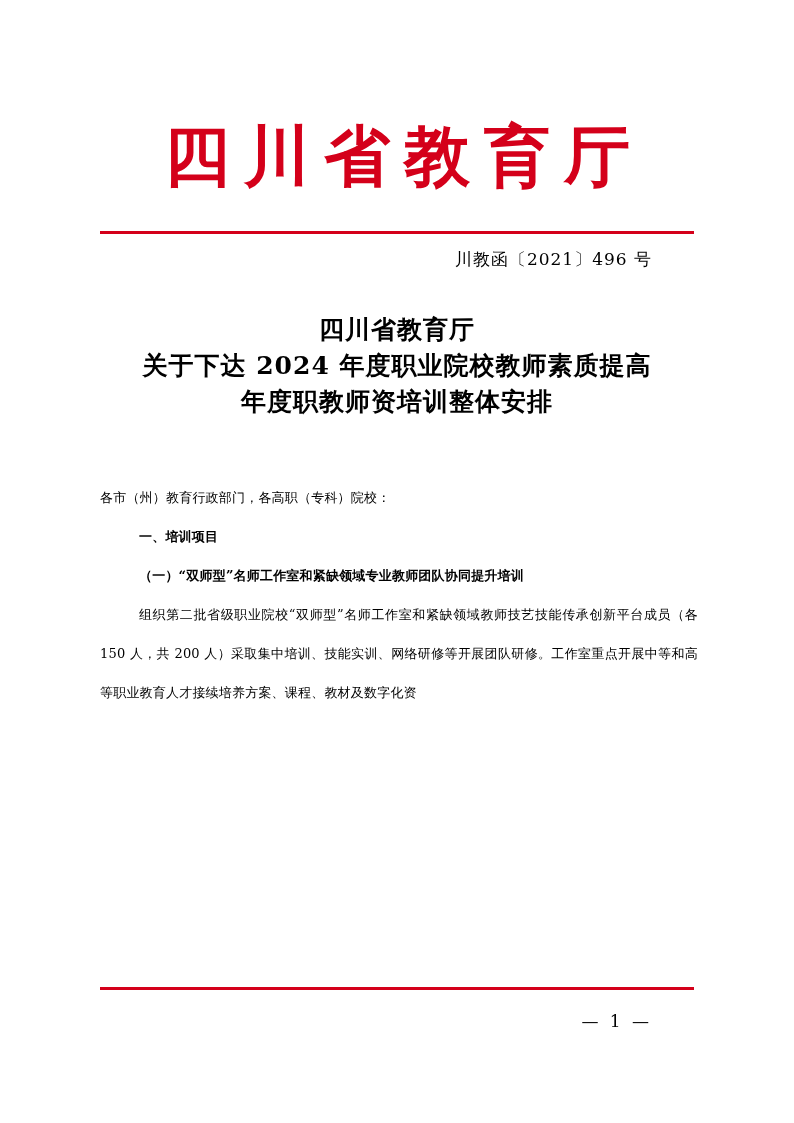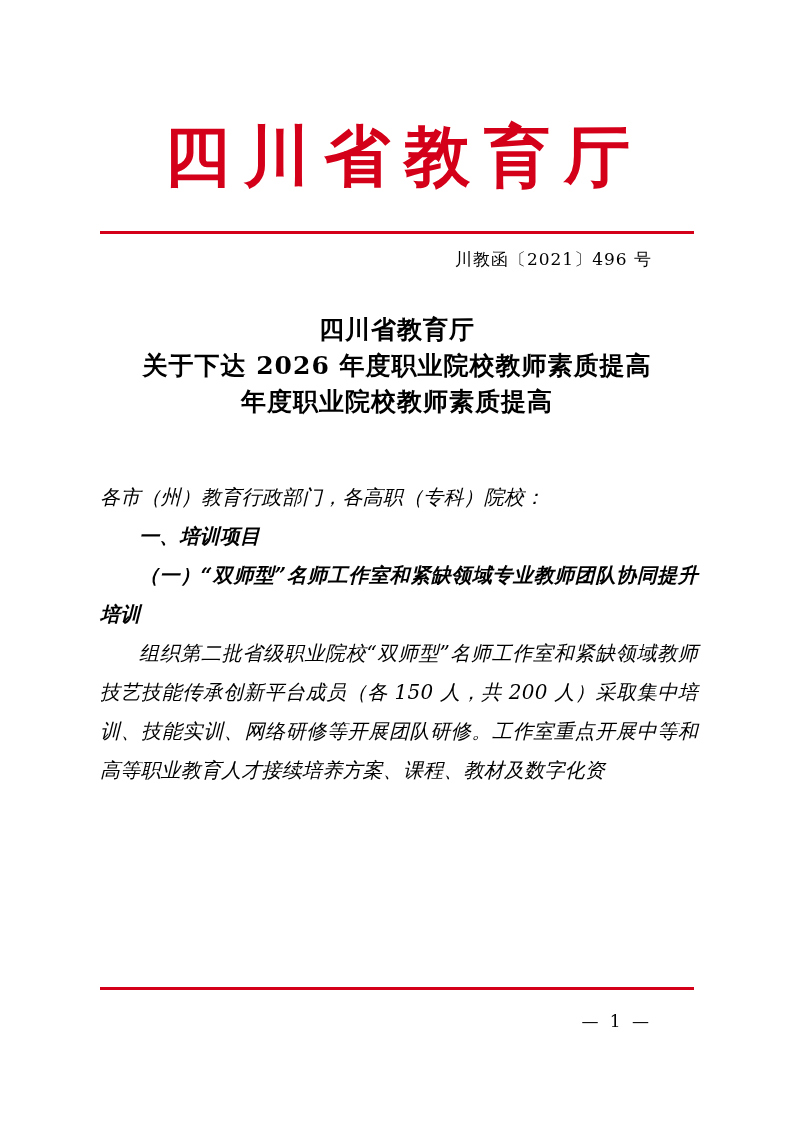--- a/index.html
+++ b/index.html
@@ -78,27 +78,26 @@
   }
 
   
   .body-block {
     position: absolute;
     top: 478px;
     left: 100px;
     width: 598px;
   }
   .para {
-    font-size: 20px;
+    font-size: 13px;
     line-height: 39px;
     text-align: justify;
     text-justify: inter-ideograph;
     letter-spacing: 0.2px;
     margin: 0;
-    font-style: italic;
   }
   .indent2 {
     text-indent: 39px;
   }
   .heading {
     text-indent: 39px;
     font-weight: bold;
   }
 
   
@@ -127,22 +126,22 @@
   <div class="masthead">
     <div class="masthead-title">四川省教育厅</div>
   </div>
 
   <div class="red-rule-top"></div>
 
   <div class="doc-number">川教函〔2021〕496 号</div>
 
   <div class="title-block">
     <div class="title-line">四川省教育厅</div>
-    <div class="title-line">关于下达 2026 年度职业院校教师素质提高</div>
-    <div class="title-line">年度职业院校教师素质提高</div>
+    <div class="title-line">关于下达 2024 年度职业院校教师素质提高</div>
+    <div class="title-line">年度职教师资培训整体安排</div>
   </div>
 
   <div class="body-block">
     <p class="para">各市（州）教育行政部门，各高职（专科）院校：</p>
     <p class="para heading">一、培训项目</p>
     <p class="para heading">（一）“双师型”名师工作室和紧缺领域专业教师团队协同提升培训</p>
     <p class="para indent2">组织第二批省级职业院校“双师型”名师工作室和紧缺领域教师技艺技能传承创新平台成员（各 150 人，共 200 人）采取集中培训、技能实训、网络研修等开展团队研修。工作室重点开展中等和高等职业教育人才接续培养方案、课程、教材及数字化资</p>
   </div>
 
   <div class="red-rule-bottom"></div>

